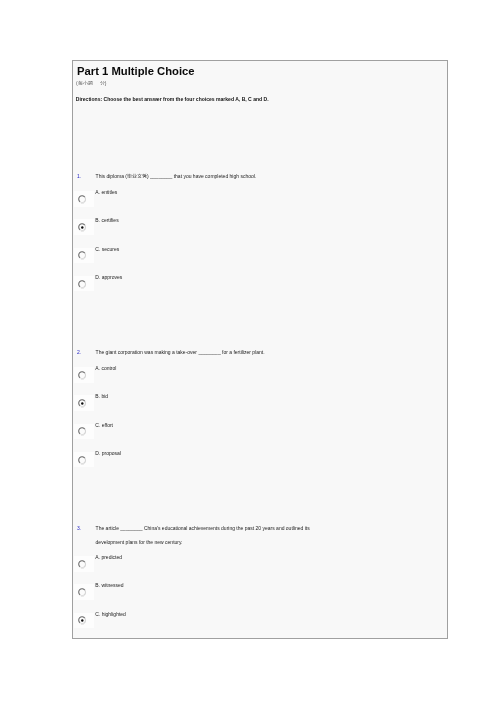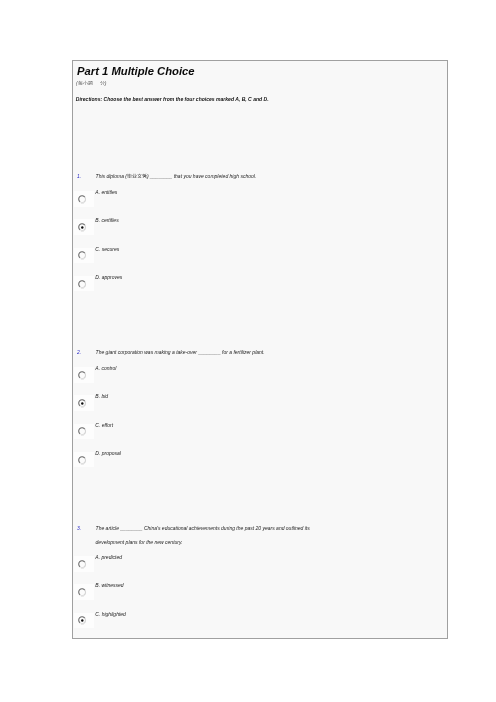--- a/index.html
+++ b/index.html
@@ -1,17 +1,17 @@
 <!DOCTYPE html>
 <html><head>
 <meta charset="utf-8">
 <style>
   html,body{margin:0;padding:0;background:#ffffff;}
   body{width:496px;height:702px;font-family:"Liberation Sans",sans-serif;}
-  #page{position:absolute;left:72px;top:60px;width:376px;height:579px;border:1px solid #a0a0a0;background:#f8f8f8;box-sizing:border-box;overflow:hidden;font-style:italic;}
+  #page{position:absolute;left:72px;top:60px;width:376px;height:579px;border:1px solid #a0a0a0;background:#f8f8f8;box-sizing:border-box;overflow:hidden;}
   #content{position:absolute;left:0;top:0;width:374px;height:577px;transform:translateZ(0);}
   .abs{position:absolute;white-space:pre;}
   .title{left:4px;top:4px;font-size:11.25px;line-height:13px;font-weight:bold;color:#0a0a0a;}
   .sub{left:3px;top:19px;font-size:5px;line-height:6px;color:#555555;}
   .directions{left:2.8px;top:34.7px;font-size:5.05px;line-height:6px;font-weight:bold;color:#111111;}
   .qnum{left:3.9px;font-size:5px;line-height:6px;color:#2222c4;}
   .qtext{left:22.6px;font-size:5px;line-height:6px;color:#222222;}
   .olabel{left:22.3px;font-size:5px;line-height:6px;color:#222222;}
   .radiocell{position:absolute;left:1.3px;width:19.7px;height:15.5px;background:#fdfdfd;}
   .radio{position:absolute;left:4.8px;width:8.5px;height:8.5px;overflow:visible;}

